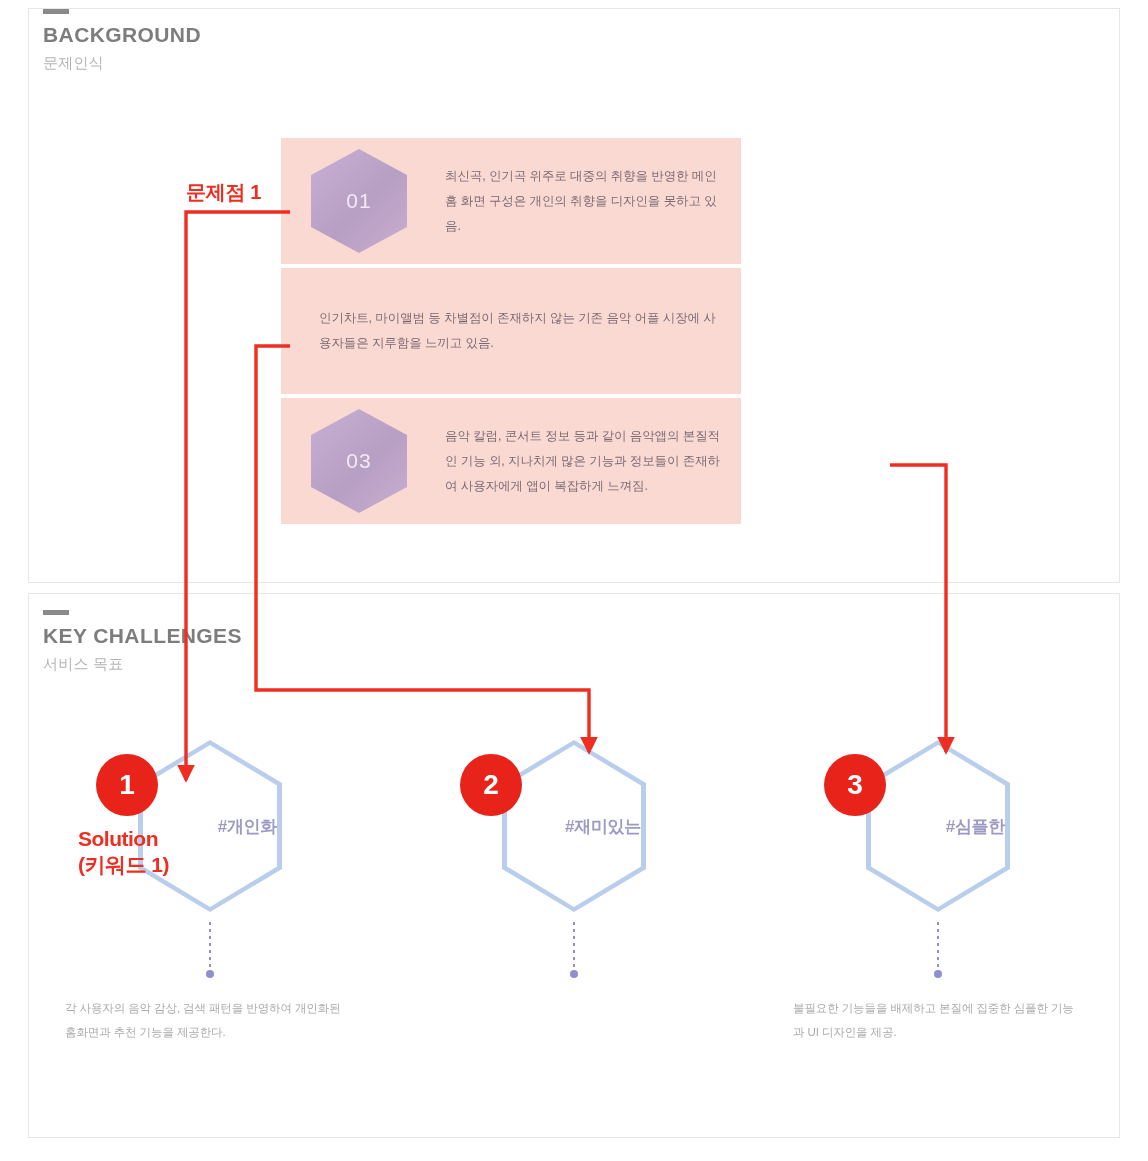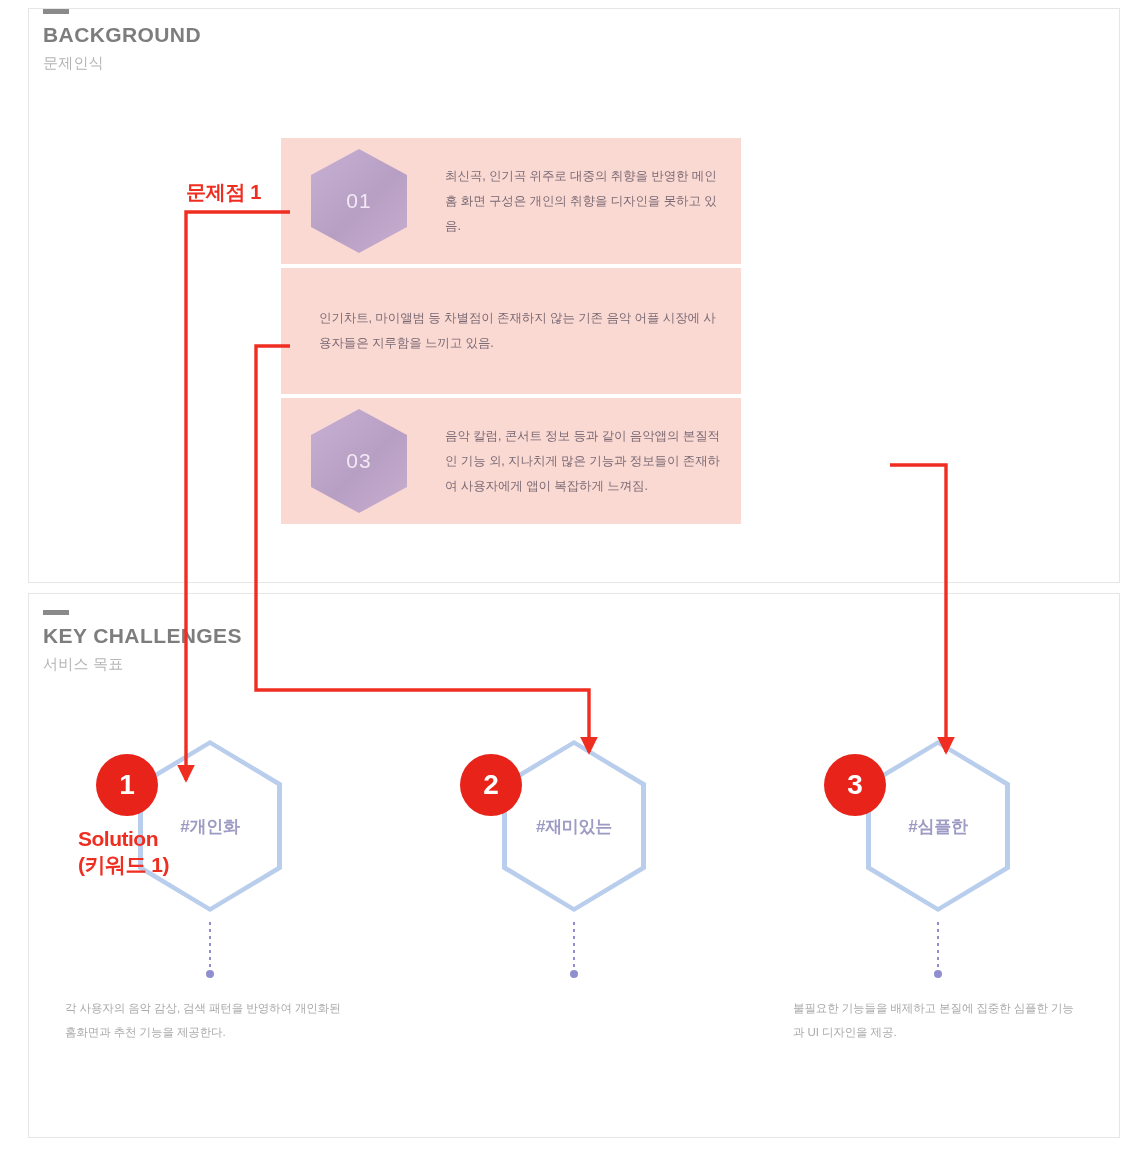--- a/index.html
+++ b/index.html
@@ -118,21 +118,21 @@
     background: #b9cdec;
   }
   .sol-hex-inner {
     position: absolute;
     top: 5px; left: 5px; right: 5px; bottom: 5px;
     -webkit-clip-path: polygon(50% 0%, 100% 25%, 100% 75%, 50% 100%, 0% 75%, 0% 25%);
     clip-path: polygon(50% 0%, 100% 25%, 100% 75%, 50% 100%, 0% 75%, 0% 25%);
     background: #ffffff;
     display: flex;
     align-items: center;
-    justify-content: center;
+    justify-content: flex-end;
   }
   .sol-tag {
     font-size: 17px;
     font-weight: bold;
     color: #9d9bc4;
     letter-spacing: -0.3px;
   }
   .badge {
     position: absolute;
     width: 62px;

